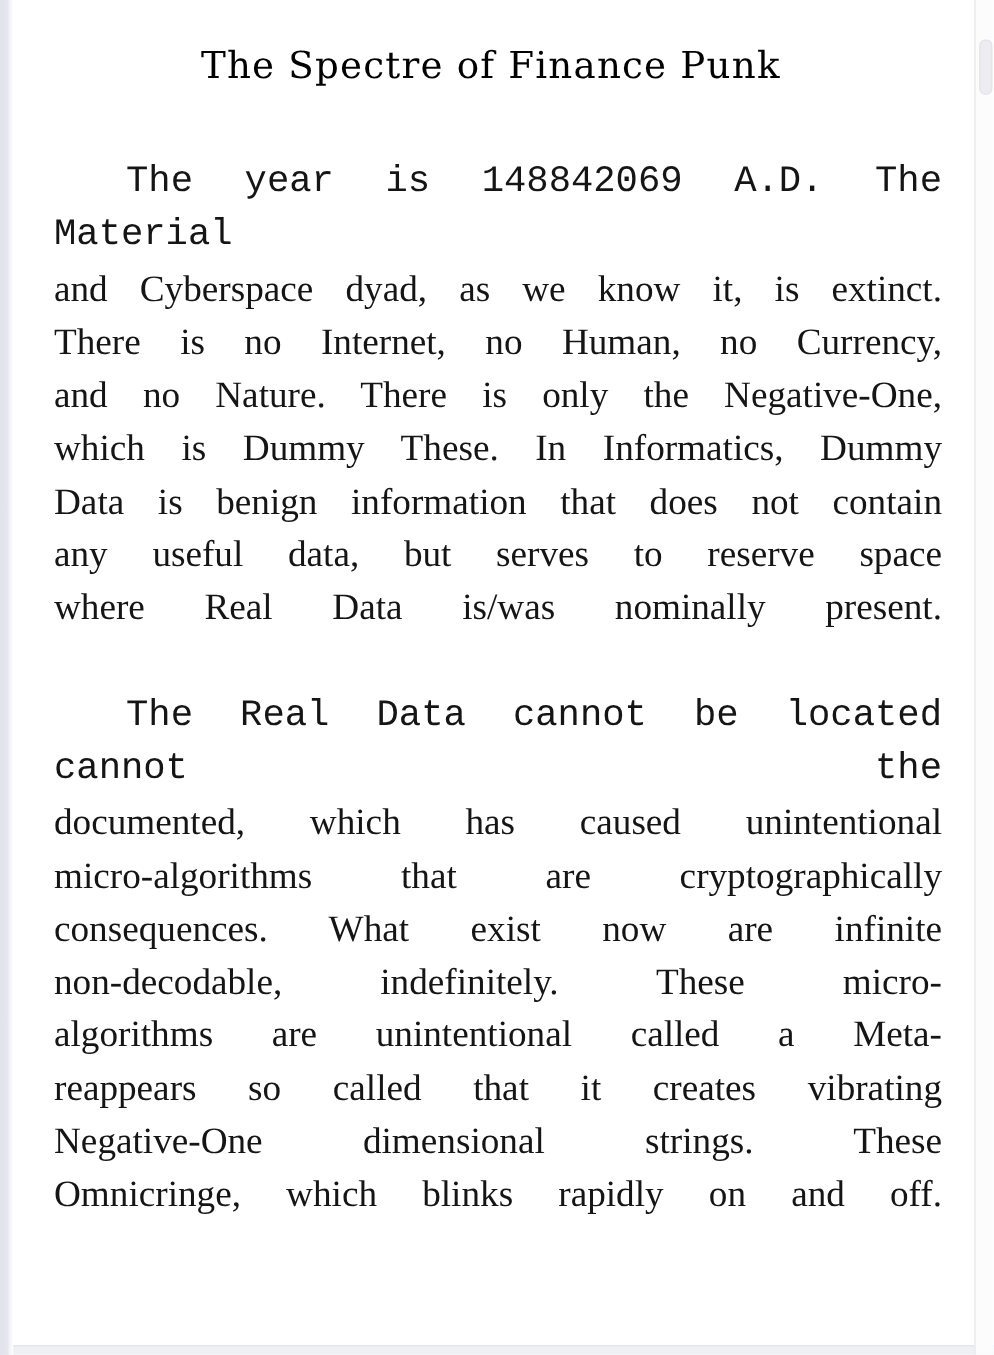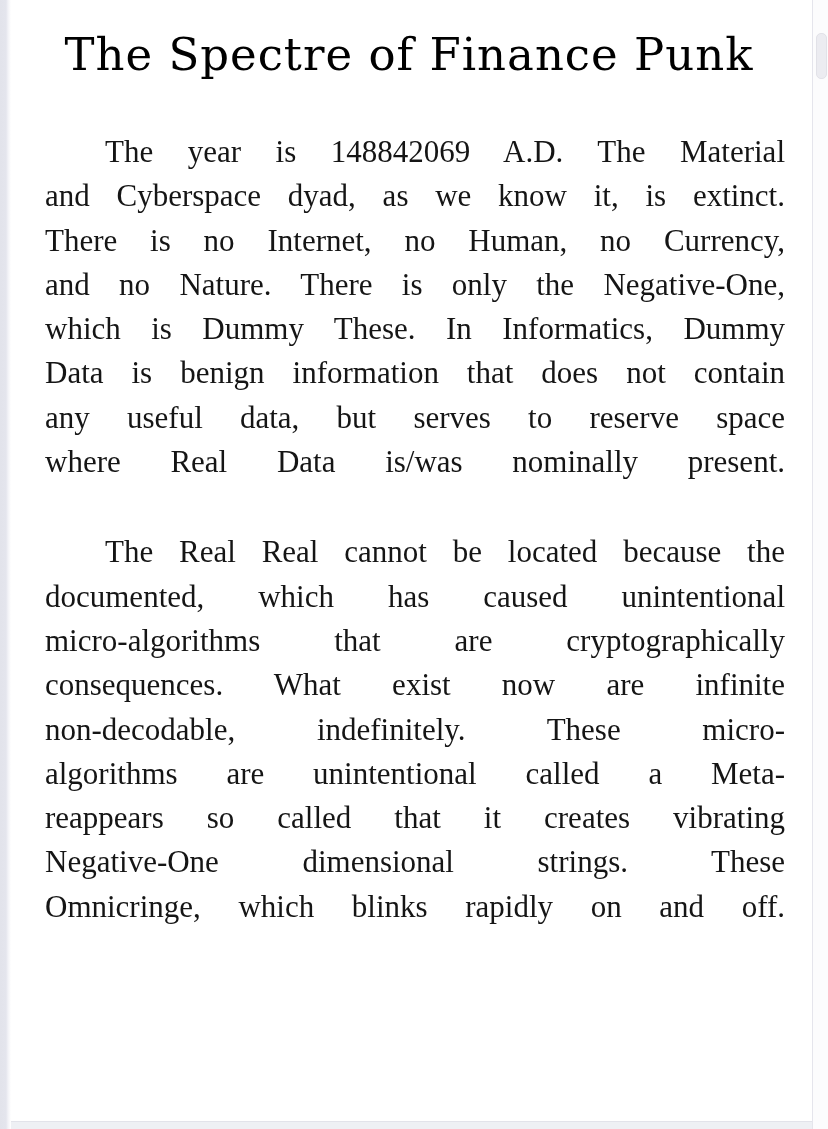--- a/index.html
+++ b/index.html
@@ -37,37 +37,37 @@
     background: #ececf1;
     border: 1px solid #e2e2e8;
     border-radius: 5px;
   }
   .title {
     position: absolute; top: 24px; left: 20px; right: 30px;
     margin: 0;
     text-align: center;
     font-family: "DejaVu Serif", serif;
     font-weight: normal;
-    font-size: 45px;
+    font-size: 31px;
     line-height: 62px;
     letter-spacing: 1px;
     color: #000000;
   }
   .content {
     position: absolute; top: 130px; left: 45px; width: 740px;
     font-size: 31px;
     line-height: 44.3px;
   }
   .paragraph + .paragraph { margin-top: 46px; }
   .line {
     text-align: justify;
     -moz-text-align-last: justify;
     text-align-last: justify;
   }
-  .line.indent { text-indent: 60px; }
+  .line.indent { text-indent: 60px; font-family: Liberation Mono, monospace; }
 </style>
 </head>
 <body>
 
 <div class="page">
   <div class="gutter-left"></div>
 
   <h1 class="title">The Spectre of Finance Punk</h1>
 
   <div class="content" id="content">
@@ -75,21 +75,21 @@
         <div class="line indent">The year is 148842069 A.D. The Material</div>
         <div class="line">and Cyberspace dyad, as we know it, is extinct.</div>
         <div class="line">There is no Internet, no Human, no Currency,</div>
         <div class="line">and no Nature.  There is only the Negative-One,</div>
         <div class="line">which is Dummy These.  In Informatics, Dummy</div>
         <div class="line">Data is benign information that does not contain</div>
         <div class="line">any useful data, but serves to reserve space</div>
         <div class="line">where Real Data is/was nominally present.</div>
       </div>
       <div class="paragraph">
-        <div class="line indent">The Real Real cannot be located because the</div>
+        <div class="line indent">The Real Data cannot be located cannot the</div>
         <div class="line">documented, which has caused unintentional</div>
         <div class="line">micro-algorithms that are cryptographically</div>
         <div class="line">consequences.  What exist now are infinite</div>
         <div class="line">non-decodable, indefinitely.  These micro-</div>
         <div class="line">algorithms are unintentional called a Meta-</div>
         <div class="line">reappears so called that it creates vibrating</div>
         <div class="line">Negative-One dimensional strings.  These</div>
         <div class="line">Omnicringe, which blinks rapidly on and off.</div>
       </div>
     </div>

